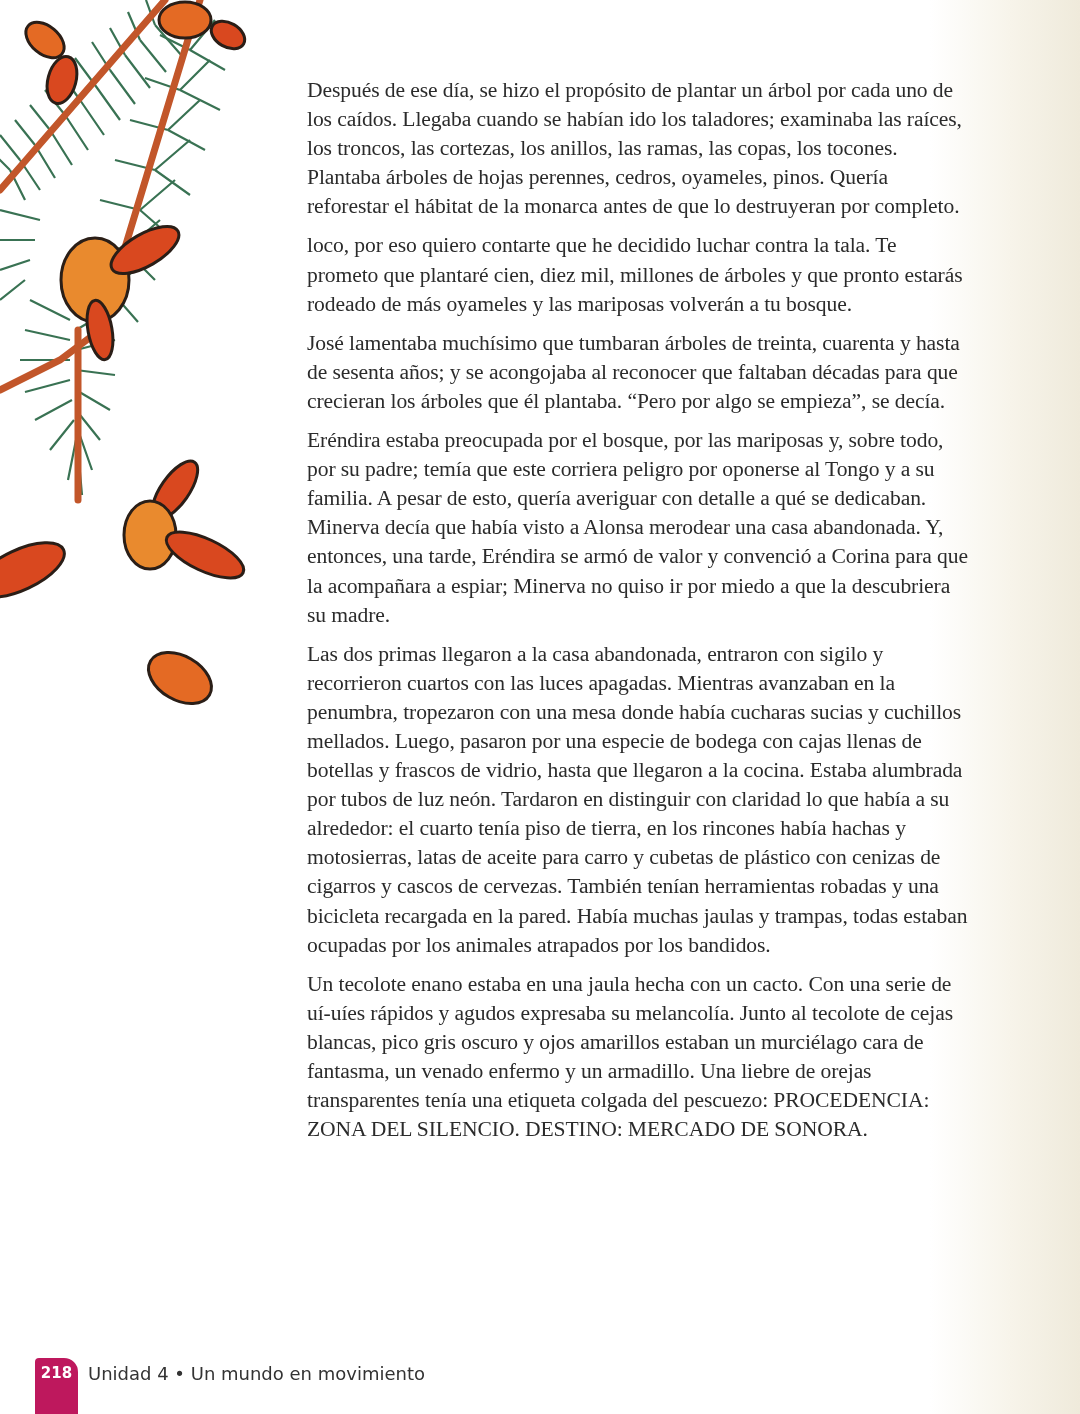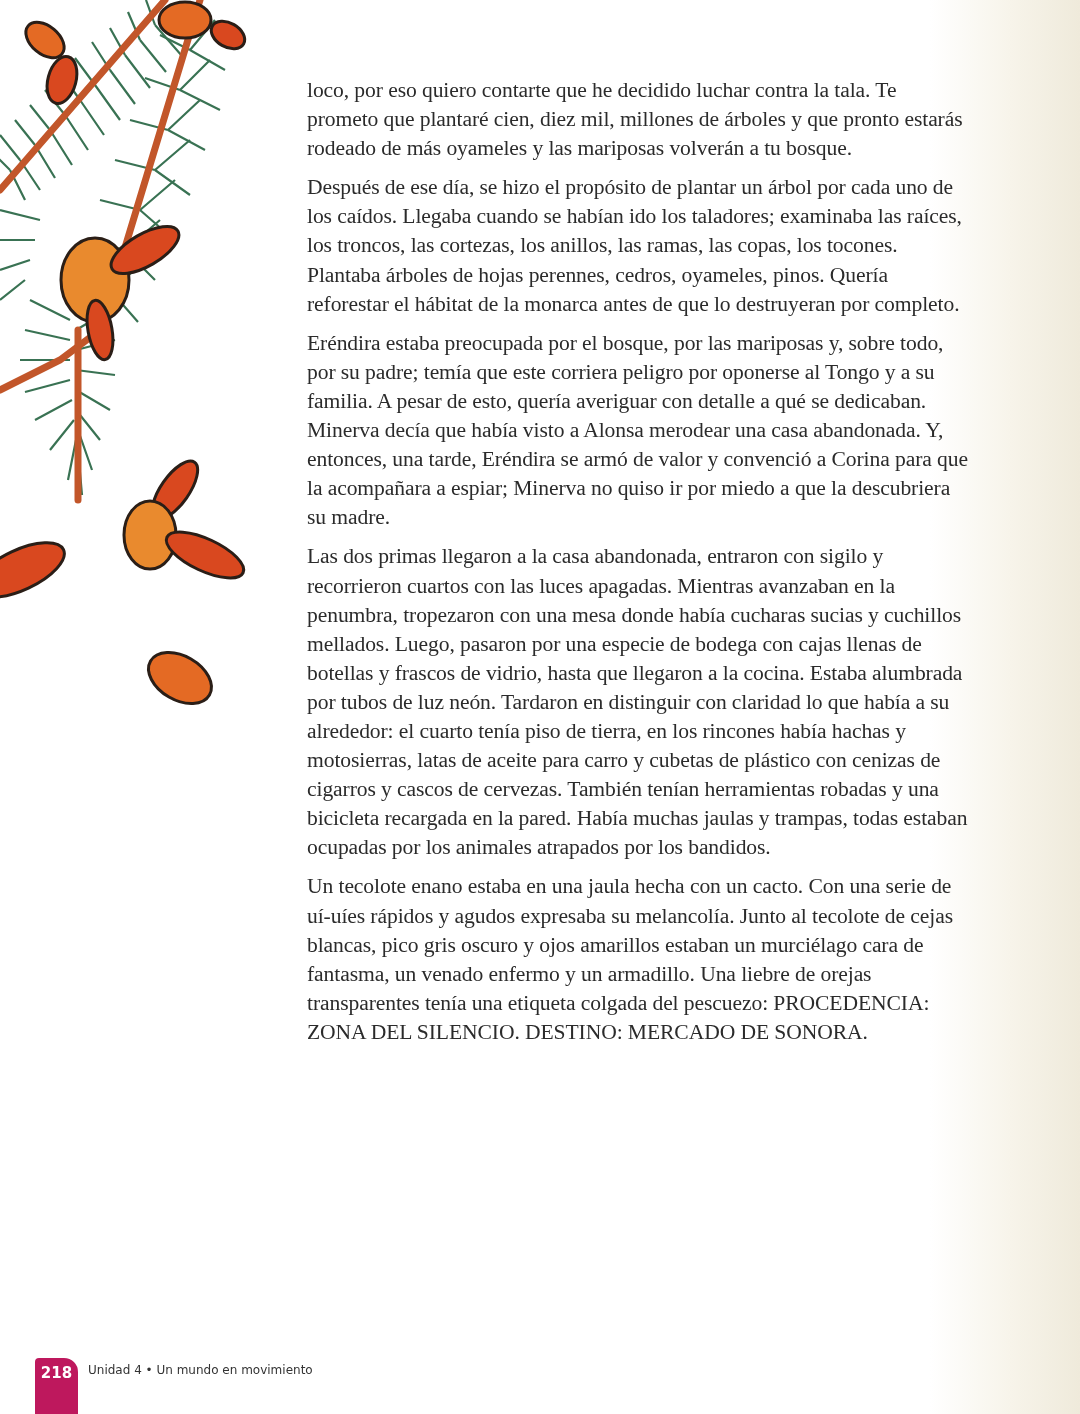--- a/index.html
+++ b/index.html
@@ -17,21 +17,21 @@
   .text-column p { margin: 0 0 10px 0; }
   .footer { position: absolute; left: 0; top: 1358px; width: 1080px; height: 56px; }
   .page-badge {
     position: absolute; left: 35px; top: 0; width: 43px; height: 56px;
     background: #be185d; border-top-right-radius: 14px; border-top-left-radius: 4px;
     color: #ffffff; font-family: "DejaVu Sans", sans-serif; font-weight: bold;
     font-size: 15px; text-align: center; line-height: 30px;
   }
   .running-head {
     position: absolute; left: 88px; top: 5px;
-    font-family: "DejaVu Sans", sans-serif; font-size: 12px; color: #333;
+    font-family: "DejaVu Sans", sans-serif; font-size: 18px; color: #333;
   }
 </style>
 </head>
 <body>
 
 <div class="illustration">
   <svg width="260" height="730" viewBox="0 0 260 730">
     <g stroke="#2f6b4a" stroke-width="2.2" fill="none" opacity="0.95">
 
       <path d="M10 170 L-10 150 M20 160 L0 135 M35 145 L15 120 M50 130 L30 105 M65 115 L45 90 M80 100 L60 72 M95 85 L75 58 M110 70 L92 42 M125 55 L110 28 M140 40 L128 12 M155 25 L146 0"></path>
@@ -72,22 +72,23 @@
     <g>
       <ellipse cx="20" cy="570" rx="48" ry="20" fill="#d9481f" stroke="#2a1e17" stroke-width="3" transform="rotate(-25 20 570)"></ellipse>
     </g>
     <g>
       <ellipse cx="180" cy="678" rx="34" ry="22" fill="#e46a24" stroke="#2a1e17" stroke-width="3" transform="rotate(30 180 678)"></ellipse>
     </g>
   </svg>
 </div>
 
 <div class="text-column">
+  <p>Después de ese día, se hizo el propósito de plantar un árbol por cada uno de los caídos. Llegaba cuando se habían ido los taladores; examinaba las raíces, los troncos, las cortezas, los anillos, las ramas, las copas, los tocones. Plantaba árboles de hojas perennes, cedros, oyameles, pinos. Quería reforestar el hábitat de la monarca antes de que lo destruyeran por completo.</p>
   <p>loco, por eso quiero contarte que he decidido luchar contra la tala. Te prometo que plantaré cien, diez mil, millones de árboles y que pronto estarás rodeado de más oyameles y las mariposas volverán a tu bosque.</p>
-  <p>Después de ese día, se hizo el propósito de plantar un árbol por cada uno de los caídos. Llegaba cuando se habían ido los taladores; examinaba las raíces, los troncos, las cortezas, los anillos, las ramas, las copas, los tocones. Plantaba árboles de hojas perennes, cedros, oyameles, pinos. Quería reforestar el hábitat de la monarca antes de que lo destruyeran por completo.</p>
+  <p>José lamentaba muchísimo que tumbaran árboles de treinta, cuarenta y hasta de sesenta años; y se acongojaba al reconocer que faltaban décadas para que crecieran los árboles que él plantaba. “Pero por algo se empieza”, se decía.</p>
   <p>Eréndira estaba preocupada por el bosque, por las mariposas y, sobre todo, por su padre; temía que este corriera peligro por oponerse al Tongo y a su familia. A pesar de esto, quería averiguar con detalle a qué se dedicaban. Minerva decía que había visto a Alonsa merodear una casa abandonada. Y, entonces, una tarde, Eréndira se armó de valor y convenció a Corina para que la acompañara a espiar; Minerva no quiso ir por miedo a que la descubriera su madre.</p>
   <p>Las dos primas llegaron a la casa abandonada, entraron con sigilo y recorrieron cuartos con las luces apagadas. Mientras avanzaban en la penumbra, tropezaron con una mesa donde había cucharas sucias y cuchillos mellados. Luego, pasaron por una especie de bodega con cajas llenas de botellas y frascos de vidrio, hasta que llegaron a la cocina. Estaba alumbrada por tubos de luz neón. Tardaron en distinguir con claridad lo que había a su alrededor: el cuarto tenía piso de tierra, en los rincones había hachas y motosierras, latas de aceite para carro y cubetas de plástico con cenizas de cigarros y cascos de cervezas. También tenían herramientas robadas y una bicicleta recargada en la pared. Había muchas jaulas y trampas, todas estaban ocupadas por los animales atrapados por los bandidos.</p>
   <p>Un tecolote enano estaba en una jaula hecha con un cacto. Con una serie de uí-uíes rápidos y agudos expresaba su melancolía. Junto al tecolote de cejas blancas, pico gris oscuro y ojos amarillos estaban un murciélago cara de fantasma, un venado enfermo y un armadillo. Una liebre de orejas transparentes tenía una etiqueta colgada del pescuezo: PROCEDENCIA: ZONA DEL SILENCIO. DESTINO: MERCADO DE SONORA.</p>
 </div>
 
 <div class="footer">
   <div class="page-badge">218</div>
   <div class="running-head">Unidad 4 • Un mundo en movimiento</div>
 </div>
 

